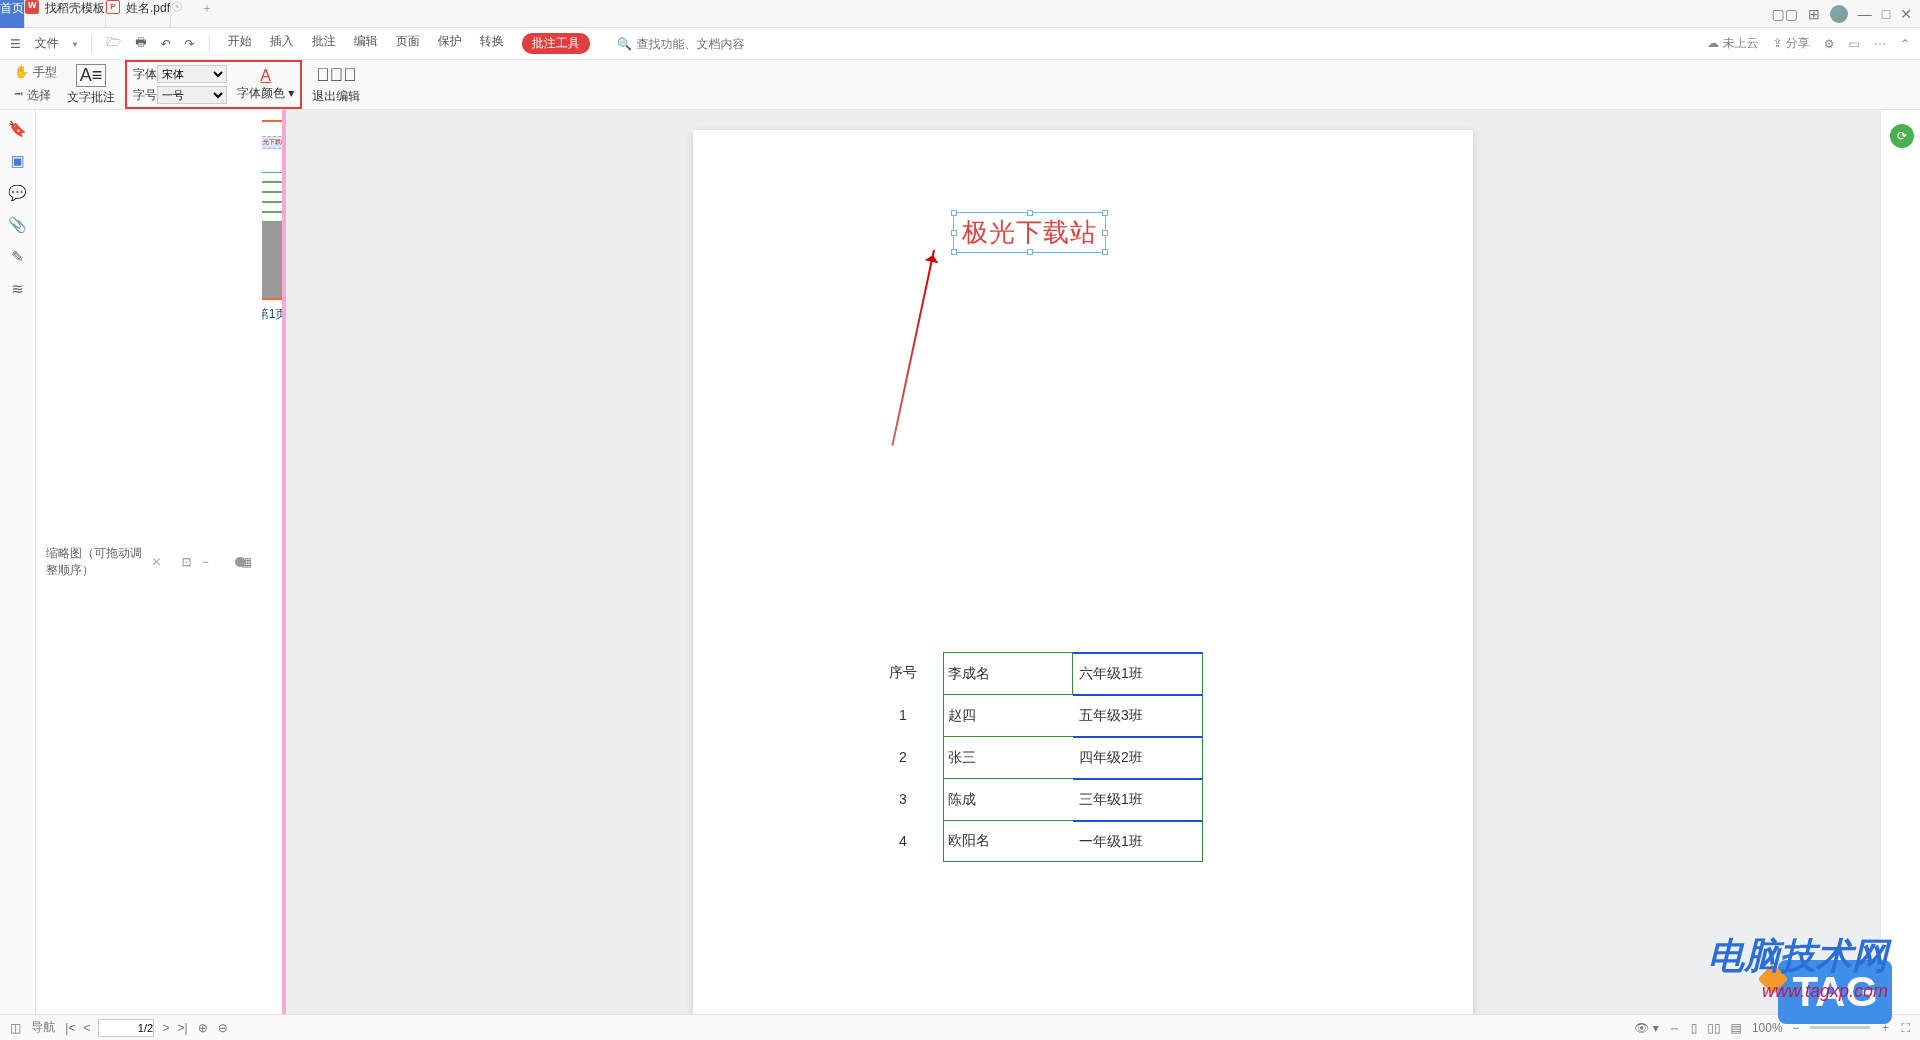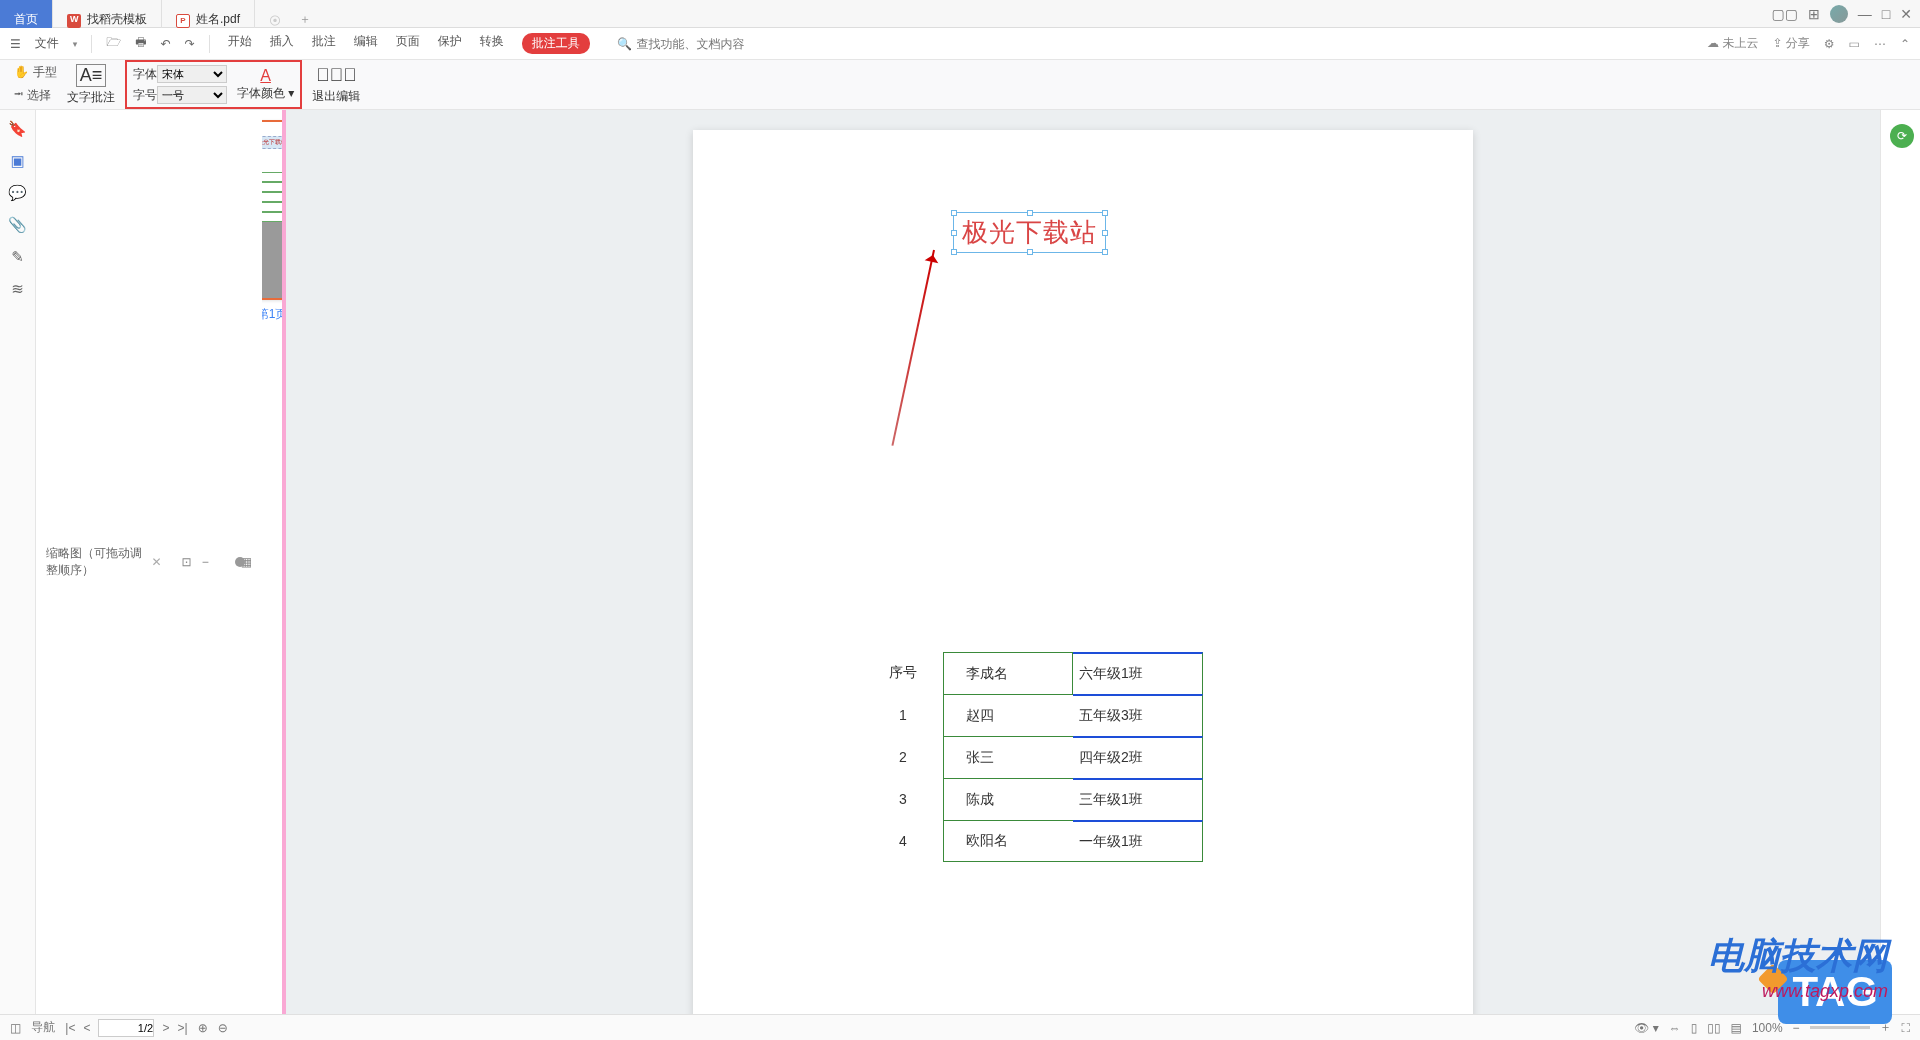--- a/index.html
+++ b/index.html
@@ -1,19 +1,19 @@
 <!DOCTYPE html>
 <html><head>
 <meta charset="utf-8">
 <style>
 *{margin:0;padding:0;box-sizing:border-box;font-family:"Microsoft YaHei",Arial,sans-serif;}
 body{background:#fff;font-size:12px;color:#333;overflow:hidden;}
 .app{display:flex;flex-direction:column;height:1040px;width:1920px;}
 .tabbar{height:28px;background:#f7f7f7;display:flex;align-items:center;border-bottom:1px solid #ddd;}
-.tab{height:28px;padding:0 14px;display:flex;align-items:flex-end;gap:6px;cursor:pointer;border-right:1px solid #e0e0e0;}
+.tab{height:28px;padding:0 0;display:flex;align-items:flex-start;gap:6px;cursor:pointer;border-right:1px solid #e0e0e0;}
 .tab.home{background:#4b7bd6;color:#fff;}
 .tab .wps-ico{width:14px;height:14px;background:#d94b3e;border-radius:2px;display:inline-block;position:relative;}
 .tab .wps-ico::after{content:"W";color:#fff;font-size:9px;font-weight:bold;position:absolute;left:3px;top:0;}
 .tab .pdf-ico{width:14px;height:14px;background:#fff;border:1px solid #d94b3e;color:#d94b3e;font-size:8px;display:flex;align-items:center;justify-content:center;border-radius:2px;font-weight:bold;}
 .tab .close-x{color:#999;}
 .tab .dot{color:#ccc;}
 .tabbar-right{margin-left:auto;display:flex;align-items:center;gap:10px;padding-right:8px;color:#777;}
 .tabbar-right span{cursor:pointer;font-size:14px;}
 .avatar{width:18px;height:18px;border-radius:50%;background:linear-gradient(135deg,#7aa,#899);display:inline-block;}
 .filebar{height:32px;background:#fff;border-bottom:1px solid #e5e5e5;display:flex;align-items:center;gap:14px;padding:0 10px;color:#555;}
@@ -52,35 +52,35 @@
 .thumb-page.sel{border:2px solid #e86b3a;}
 .thumb-page.one{height:180px;display:flex;flex-direction:column;}
 .thumb-p1-top{height:100px;position:relative;border-bottom:0;}
 .thumb-p1-title{position:absolute;left:50%;top:14px;transform:translateX(-50%);font-size:6px;background:#d7e7f5;color:#b33;padding:1px 4px;border:1px dashed #9ac;}
 .thumb-table{position:absolute;left:34px;top:50px;width:60px;}
 .thumb-table div{border:1px solid #6a6;font-size:5px;color:#555;padding:1px;}
 .thumb-p1-bot{flex:1;background:#9a9a9a;}
 .thumb-page.two{height:170px;position:relative;}
 .thumb-p2-tbl{position:absolute;left:28px;top:62px;width:74px;}
 .thumb-p2-tbl div{border:1px solid #6a6;font-size:5px;height:8px;}
-.thumb-label{color:#3b82f6;}
+.thumb-label{color:#0c4a6e;}
 .docarea{flex:1;background:#eceff1;display:flex;justify-content:center;padding:20px 0;overflow:auto;position:relative;}
 .page{width:780px;min-height:1030px;background:#fff;box-shadow:0 2px 8px rgba(0,0,0,.15);position:relative;}
 .textbox{position:absolute;left:260px;top:82px;border:1px solid #6cb6e8;padding:2px 8px;}
 .textbox .tx{font-size:26px;color:#d94545;font-family:"SimSun",serif;letter-spacing:1px;}
 .handle{position:absolute;width:6px;height:6px;background:#fff;border:1px solid #6cb6e8;}
 .h-tl{left:-3px;top:-3px;}.h-tr{right:-3px;top:-3px;}.h-bl{left:-3px;bottom:-3px;}.h-br{right:-3px;bottom:-3px;}
 .h-tm{left:50%;top:-3px;margin-left:-3px;}.h-bm{left:50%;bottom:-3px;margin-left:-3px;}
 .h-ml{left:-3px;top:50%;margin-top:-3px;}.h-mr{right:-3px;top:50%;margin-top:-3px;}
 .arrow{position:absolute;left:240px;top:120px;width:2px;height:200px;background:linear-gradient(#c00,#c66);transform:rotate(12deg);transform-origin:top;}
 .arrow::before{content:"";position:absolute;top:-2px;left:-6px;border:7px solid transparent;border-bottom-color:#c00;}
 .dtable{position:absolute;left:170px;top:522px;width:420px;font-size:14px;font-family:"SimSun",serif;}
 .dtable .row{display:flex;height:42px;align-items:center;}
 .dtable .c1{width:80px;text-align:center;}
-.dtable .c2{width:130px;border-left:1px solid #3a8a3a;border-top:1px solid #3a8a3a;height:100%;display:flex;align-items:center;padding-left:22px;}
+.dtable .c2{width:130px;border-left:1px solid #3a8a3a;border-top:1px solid #3a8a3a;height:100%;display:flex;align-items:center;padding-left:4px;}
 .dtable .c3{width:130px;border-top:2px solid #1d4ed8;height:100%;display:flex;align-items:center;padding-left:6px;}
 .dtable .row:last-child .c2,.dtable .row:last-child .c3{border-bottom:1px solid #3a8a3a;}
 .dtable .head .c2,.dtable .head .c3{border-right:1px solid #3a8a3a;}
 .dtable .c2{border-right:0;}
 .dtable .row .c3{border-right:1px solid #3a8a3a;}
 .rside{width:40px;background:#fff;border-left:1px solid #e5e5e5;position:relative;}
 .rside .bubble{position:absolute;right:6px;top:14px;width:24px;height:24px;border-radius:50%;background:#4caf50;color:#fff;display:flex;align-items:center;justify-content:center;cursor:pointer;}
 .statusbar{height:26px;border-top:1px solid #e0e0e0;background:#fafafa;display:flex;align-items:center;padding:0 10px;color:#777;gap:10px;}
 .statusbar .nav{display:flex;align-items:center;gap:8px;}
 .pagein{width:56px;text-align:center;border:1px solid #ccc;height:18px;font-size:11px;padding-left:38px;}

